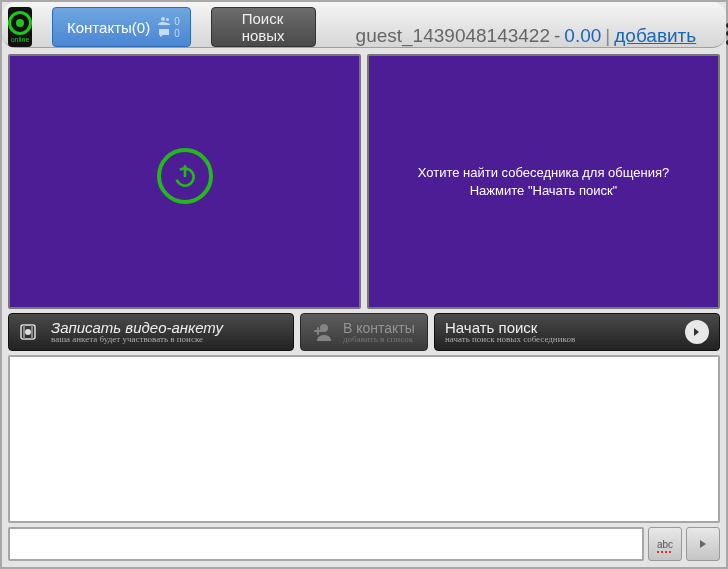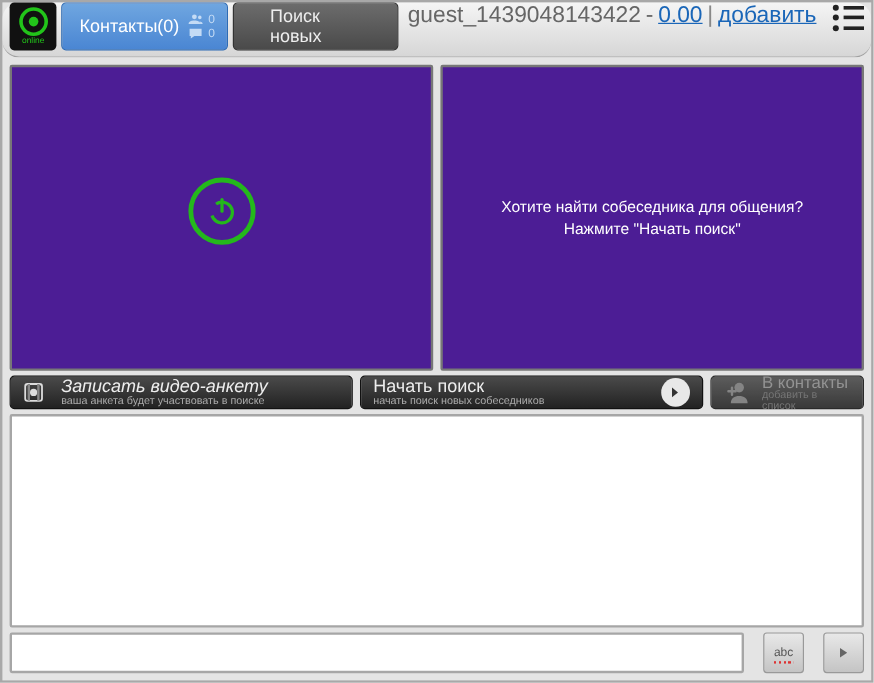--- a/index.html
+++ b/index.html
@@ -18,23 +18,23 @@
   display: flex;
   flex-direction: column;
 }
 
 
 .header {
   height: 46px;
   background: linear-gradient(#f5f5f5, #d6d6d6);
   border-bottom: 1px solid #a0a0a0;
   display: flex;
-  align-items: flex-start;
+  align-items: flex-end;
   padding: 0 6px;
-  gap: 4px;
+  gap: 20px;
   border-radius: 14px;
 }
 .logo {
   width: 46px;
   height: 40px;
   background: #111;
   border-radius: 4px;
   display: flex;
   flex-direction: column;
   align-items: center;
@@ -102,21 +102,21 @@
   cursor: pointer;
 }
 .header-spacer { flex: 1; }
 .user-block {
   color: #666;
   font-size: 19px;
   display: flex;
   align-items: center;
   gap: 4px;
 }
-.balance-link { color: #1a66b8; text-decoration: underline; cursor: pointer; }
+.balance-link { color: #1a66b8; cursor: pointer; }
 .change-link { color: #1a66b8; text-decoration: underline; cursor: pointer; }
 .divider { color: #888; }
 .menu-icon {
   width: 30px;
   height: 26px;
   margin-left: 10px;
   cursor: pointer;
   display: flex;
   flex-direction: column;
   justify-content: space-around;
@@ -175,37 +175,37 @@
   white-space: pre-line;
 }
 
 
 .actions-row {
   display: flex;
   gap: 6px;
   padding: 0 6px 4px 6px;
 }
 .action-btn {
-  height: 28px;
+  height: 38px;
   background: linear-gradient(#4a4a4a, #222);
   border: 1px solid #111;
   border-radius: 4px;
   display: flex;
   align-items: center;
   padding: 0 10px;
   gap: 8px;
   cursor: pointer;
   position: relative;
 }
 .action-btn.left { flex: 1; max-width: 348px; }
 .action-btn.mid { width: 128px; opacity: .88; cursor: default; }
 .action-btn.right { flex: 1; }
 .action-text { display: flex; flex-direction: column; line-height: 1; }
 .action-title { color: #eee; font-size: 15px; font-style: italic; }
-.action-sub { color: #aaa; font-size: 9px; }
+.action-sub { color: #aaa; font-size: 9px; font-family: Liberation Serif, serif; }
 .action-btn.mid .action-title { color: #888; font-style: normal; font-size: 14px; }
 .action-btn.mid .action-sub { color: #666; }
 .action-btn.right .action-title { font-style: normal; }
 .btn-icon { width: 24px; height: 24px; flex-shrink: 0; }
 .arrow-circle {
   width: 24px; height: 24px; border-radius: 50%;
   background: #e8e8e8;
   display: flex; align-items: center; justify-content: center;
   margin-left: auto;
 }
@@ -216,21 +216,21 @@
   flex: 1;
   margin: 0 6px 4px 6px;
   background: #fff;
   border: 2px solid #a6a6a6;
   border-radius: 2px;
 }
 
 
 .input-bar {
   display: flex;
-  gap: 16px;
+  gap: 4px;
   padding: 0 6px 6px 6px;
 }
 .msg-input {
   flex: 1;
   height: 34px;
   background: #fff;
   border: 2px solid #a6a6a6;
   border-radius: 2px;
   padding: 0 8px;
   font-size: 13px;
@@ -332,43 +332,43 @@
         <circle cx="9" cy="12" r="3" fill="#ddd"></circle>
         <rect x="4" y="5" width="2" height="14" fill="#888"></rect>
         <rect x="12" y="5" width="2" height="14" fill="#888"></rect>
       </svg>
       <div class="action-text">
         <span class="action-title">Записать видео-анкету</span>
         <span class="action-sub">ваша анкета будет участвовать в поиске</span>
       </div>
     </div>
 
-    <div class="action-btn right">
-      <div class="action-text">
-        <span class="action-title">Начать поиск</span>
-        <span class="action-sub">начать поиск новых собеседников</span>
-      </div>
-      <div class="arrow-circle">
-        <svg viewBox="0 0 12 12">
-            <path d="M3 2l5 4-5 4z" fill="#333"></path>
-          </svg>
-      </div>
-    </div>
-
     <div class="action-btn mid">
       <svg class="btn-icon" viewBox="0 0 24 24">
         <circle cx="13" cy="8" r="4" fill="#777"></circle>
         <path d="M6 21c0-4 3-6 7-6s7 2 7 6" fill="#777"></path>
         <path d="M4 11h6M7 8v6" stroke="#777" stroke-width="2" stroke-linecap="round"></path>
       </svg>
       <div class="action-text">
         <span class="action-title">В контакты</span>
         <span class="action-sub">добавить в список</span>
       </div>
     </div>
+
+    <div class="action-btn right">
+      <div class="action-text">
+        <span class="action-title">Начать поиск</span>
+        <span class="action-sub">начать поиск новых собеседников</span>
+      </div>
+      <div class="arrow-circle">
+        <svg viewBox="0 0 12 12">
+            <path d="M3 2l5 4-5 4z" fill="#333"></path>
+          </svg>
+      </div>
+    </div>
   </div>
 
   <div class="chat-area"></div>
 
   <div class="input-bar">
     <input class="msg-input" type="text" placeholder="" style="">
     <div class="mini-btn">
       <span style="position:relative">
         <span>abc</span>
         <span style="position:absolute;left:0;right:0;bottom:-3px;height:2px;background:repeating-linear-gradient(90deg,#d33 0 2px,transparent 2px 4px)"></span>

